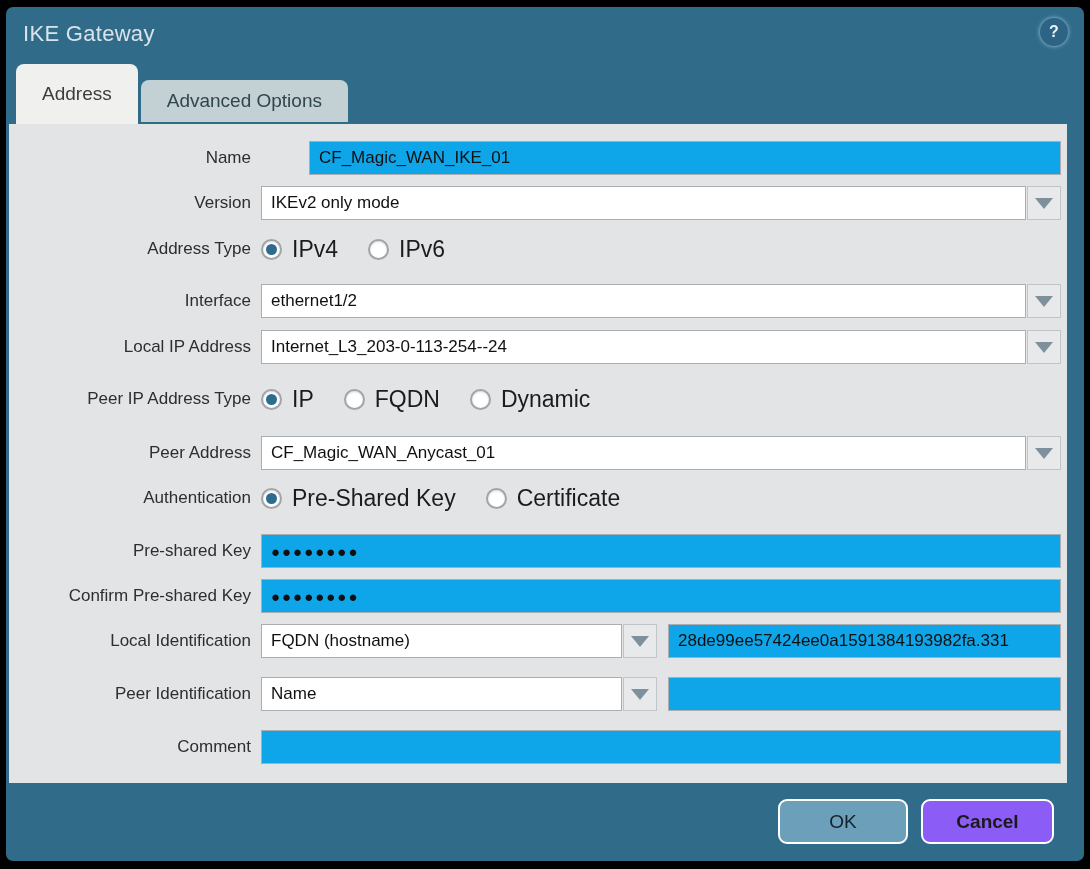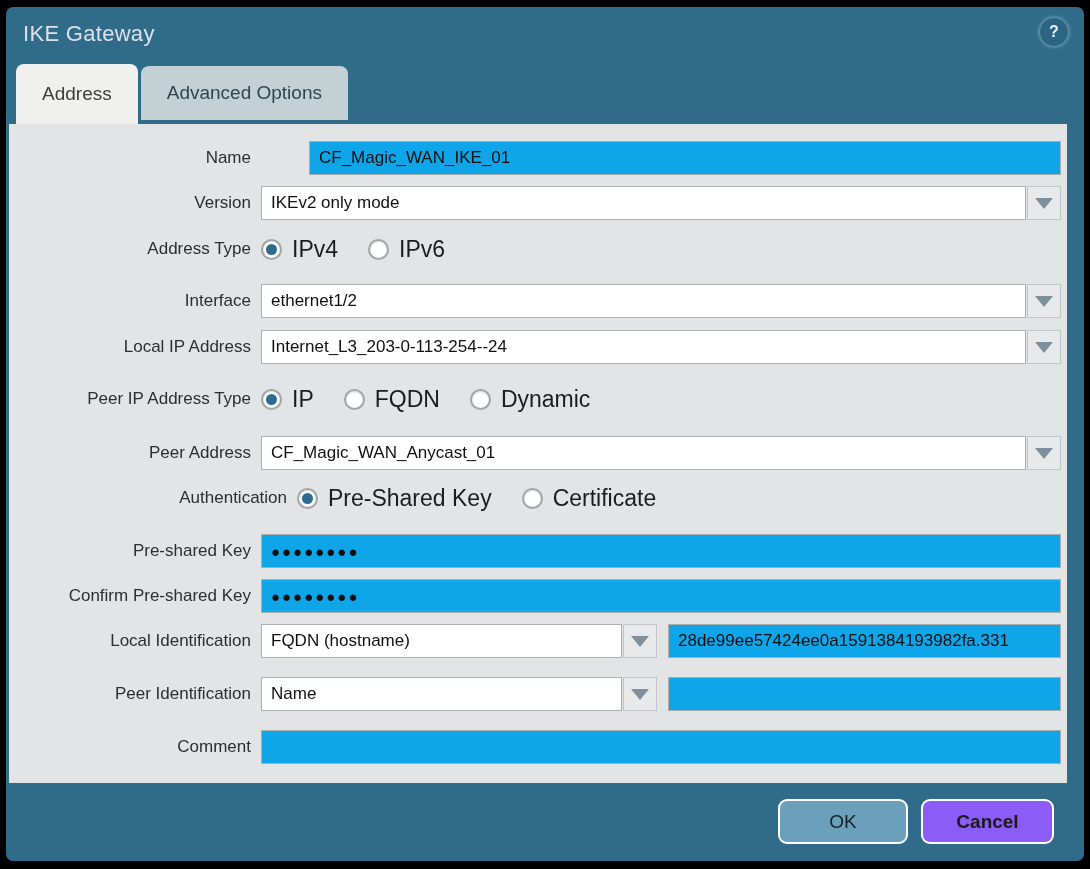--- a/index.html
+++ b/index.html
@@ -27,21 +27,21 @@
     cursor:pointer;
   }
 
   
   .tabs { position:absolute; left:10px; top:57px; display:flex; gap:3px; z-index:2; }
   .tab {
     height:60px; padding:0 26px; display:flex; align-items:center;
     font-size:19px; border-radius:8px 8px 0 0; cursor:pointer;
   }
   .tab.active { background:#f0f0ee; color:#3c3c3c; }
-  .tab.inactive { background:#c3d1d5; color:#30464d; height:54px; margin-top:2px;text-align:right; }
+  .tab.inactive { background:#c3d1d5; color:#30464d; height:42px; margin-top:16px;text-align:right; }
 
   
   .content {
     position:absolute; left:3px; right:17px; top:117px; bottom:78px;
     background:#e3e4e6; z-index:1; padding-right:6px;
   }
 
   .row { display:flex; align-items:center; }
   .row .label {
     width:252px; flex:0 0 252px; text-align:right; padding-right:10px;
@@ -87,21 +87,21 @@
   .radio-label { font-size:23px; color:#1c1c1c; }
 
   
   .r-name    { margin-top:17px;gap:48px; }
   .r-version { margin-top:11px; }
   .r-addrtype{ margin-top:15px; height:28px; }
   .r-iface   { margin-top:21px; }
   .r-localip { margin-top:12px; }
   .r-peertype{ margin-top:21px; height:28px; }
   .r-peeraddr{ margin-top:23px; }
-  .r-auth    { margin-top:14px; height:28px;padding-left:36px; }
+  .r-auth    { margin-top:14px; height:28px; }
   .r-psk     { margin-top:22px; }
   .r-cpsk    { margin-top:11px; }
   .r-localid { margin-top:11px; }
   .r-peerid  { margin-top:19px; }
   .r-comment { margin-top:19px; }
 
   .half-select { width:396px; flex:0 0 396px; }
   .half-input  { margin-left:11px; }
 
   

